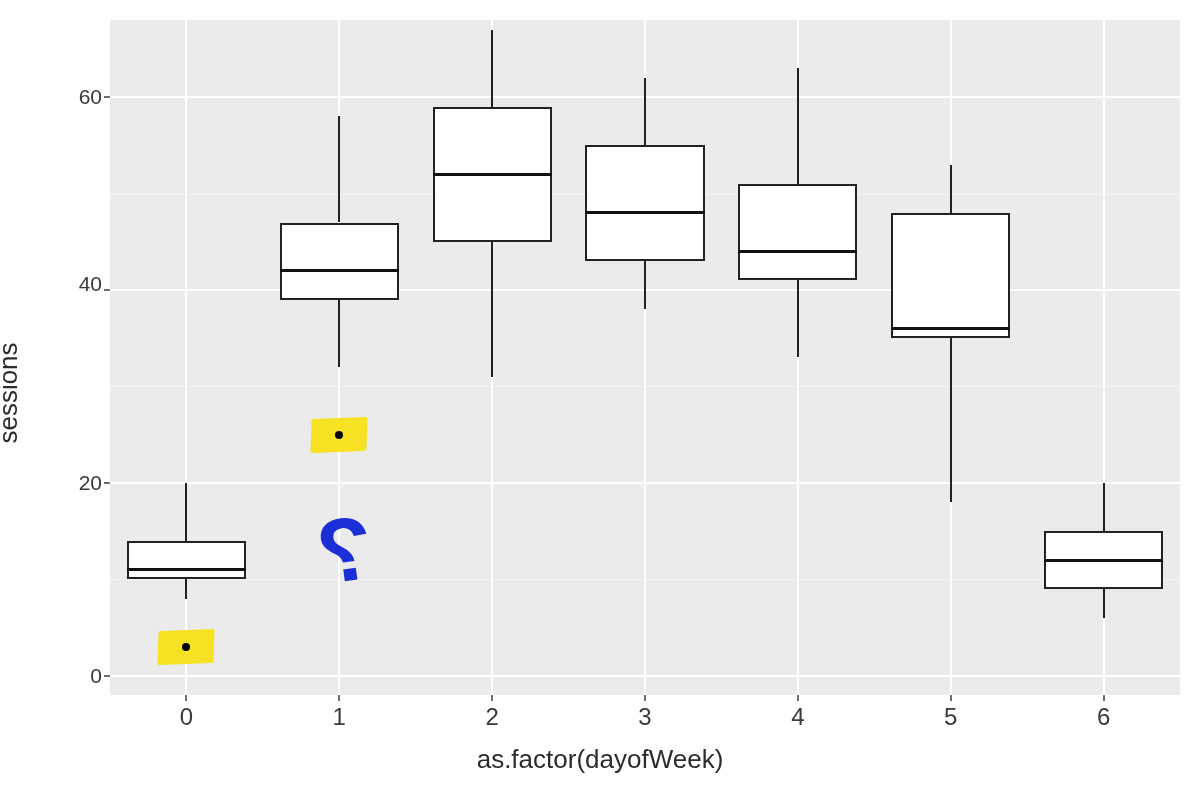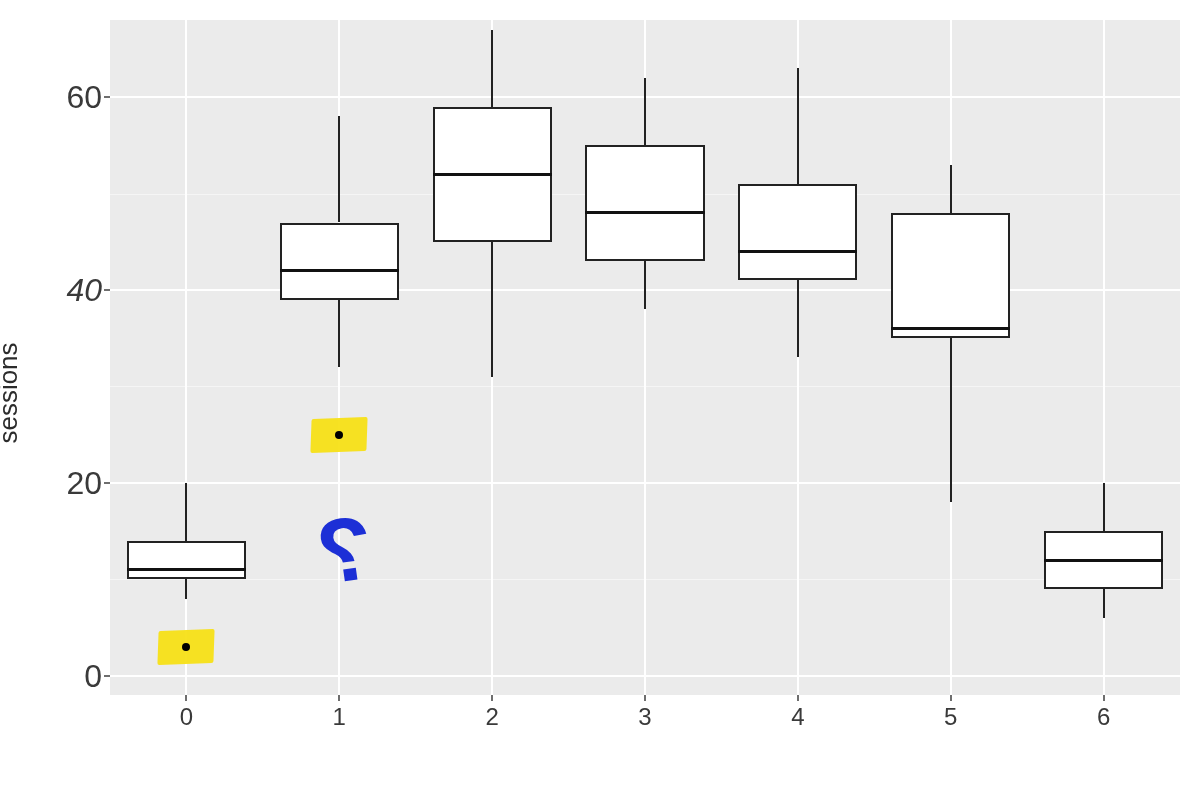--- a/index.html
+++ b/index.html
@@ -52,21 +52,21 @@
   .gridline-v {
     position: absolute;
     top: 0; bottom: 0;
     width: 2px;
     background: #ffffff;
   }
   .y-tick-label {
     position: absolute;
     right: 100%;
     transform: translate(-8px, -50%);
-    font-size: 32px;
+    font-size: 21px;
     color: #3a3a3a;
     text-align: center;
   }
   .y-tick-mark {
     position: absolute;
     right: 100%;
     width: 6px;
     height: 2px;
     background: #6e6e6e;
     transform: translate(0,-1px);
@@ -126,31 +126,32 @@
     transform: translate(-50%,-50%) rotate(-8deg) scaleX(-1);
     font-family: Arial, Helvetica, sans-serif;
   }
 </style>
 </head>
 <body>
 
 <div class="figure">
 
   <div class="ylabel">sessions</div>
+  <div class="xlabel">as.factor(dayofWeek)</div>
 
   <div class="plot-panel" id="panel">
       <div class="gridline-h" style="top: 654.714px;"></div>
       <div class="y-tick-mark" style="top: 655.714px;"></div>
       <div class="y-tick-label" style="top: 655.714px;">0</div>
       <div class="gridline-h" style="top: 461.857px;"></div>
       <div class="y-tick-mark" style="top: 462.857px;"></div>
       <div class="y-tick-label" style="top: 462.857px; margin-left: 8px;">20</div>
       <div class="gridline-h" style="top: 269px;"></div>
       <div class="y-tick-mark" style="top: 270px;"></div>
-      <div class="y-tick-label" style="top: 270px; font-style: italic;">40</div>
+      <div class="y-tick-label" style="top: 264px;">40</div>
       <div class="gridline-h" style="top: 76.1429px;"></div>
       <div class="y-tick-mark" style="top: 77.1429px;"></div>
       <div class="y-tick-label" style="top: 77.1429px;">60</div>
       <div class="gridline-h minor" style="top: 559.286px;"></div>
       <div class="gridline-h minor" style="top: 366.429px;"></div>
       <div class="gridline-h minor" style="top: 173.571px;"></div>
       <div class="gridline-v" style="left: 75.4286px;"></div>
       <div class="x-tick-mark" style="left: 76.4286px;"></div>
       <div class="x-tick-label" style="left: 76.4286px;">0</div>
       <div class="gridline-v" style="left: 228.286px;"></div>

